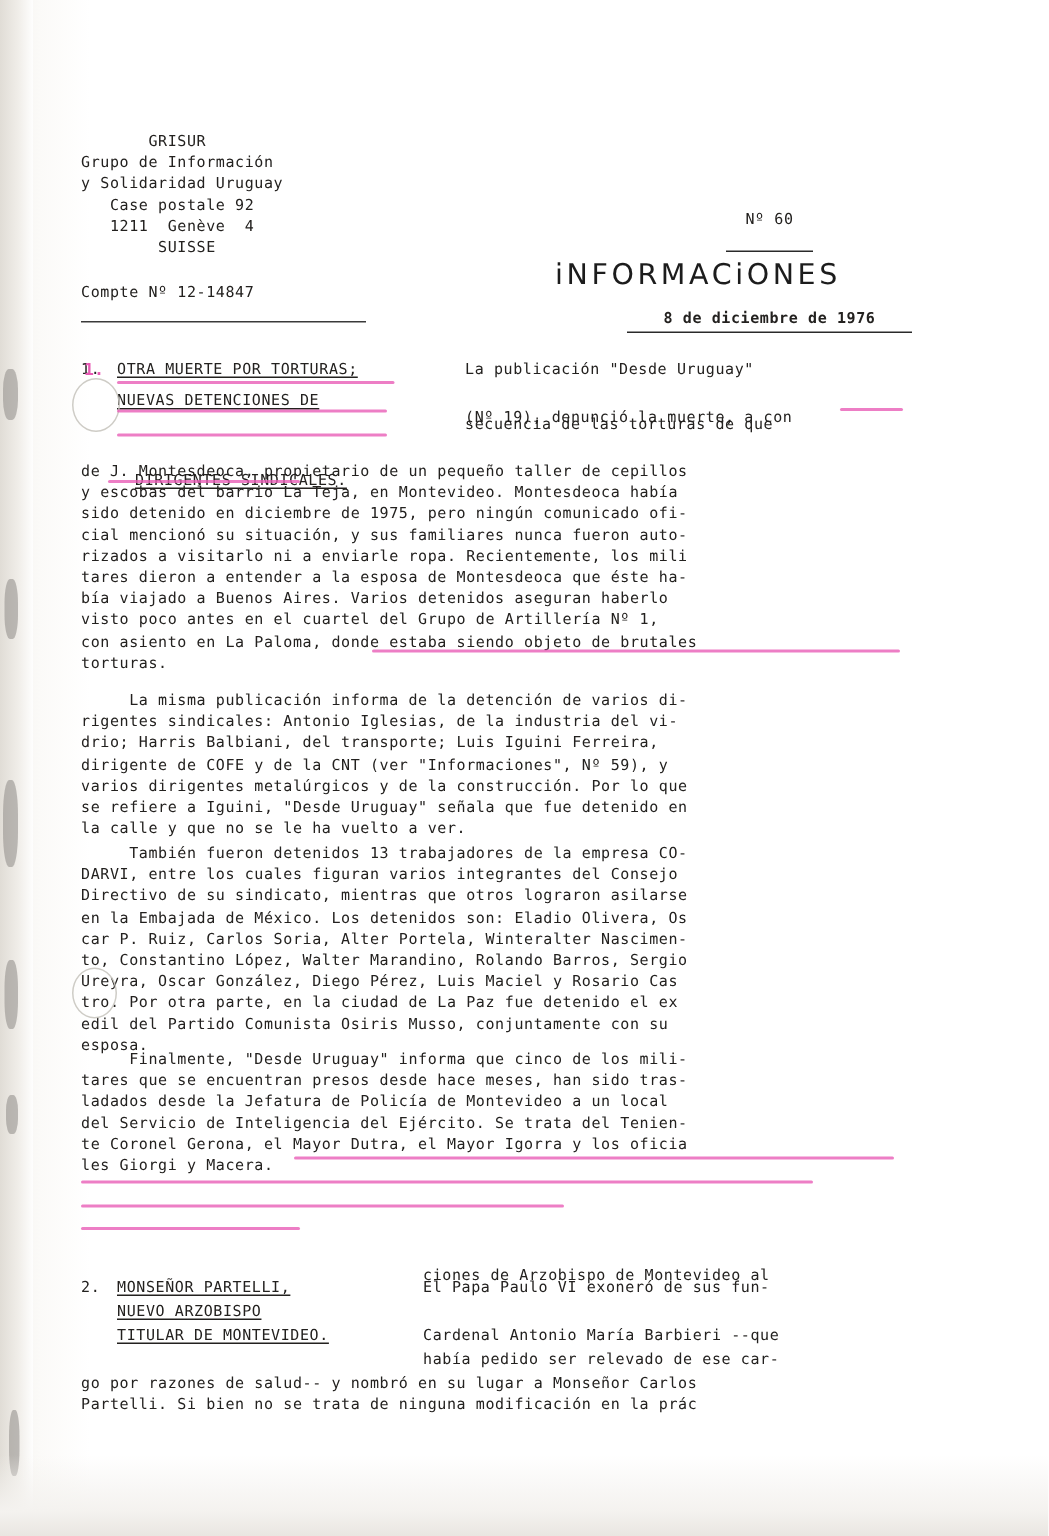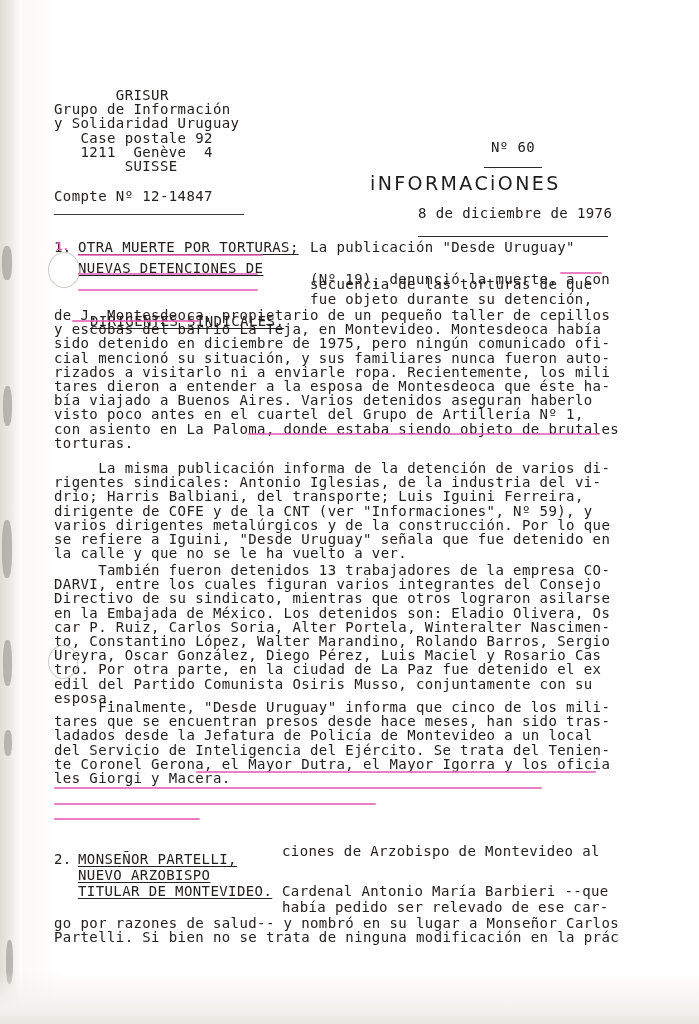--- a/index.html
+++ b/index.html
@@ -36,21 +36,21 @@
     border-radius: 40%;
   }
   .doc {
     position: absolute;
     left: 0; top: 0;
     width: 699px;
     height: 1024px;
   }
   .mono {
     font-family: "DejaVu Sans Mono", "Liberation Mono", monospace;
-    font-size: 14px;
+    font-size: 10px;
     line-height: 14.2px;
     letter-spacing: .4px;
     white-space: pre;
     color: #23211f;
   }
   
   .hdr-left {
     position: absolute;
     left: 54px;
     top: 88px;
@@ -65,23 +65,24 @@
   .hdr-right .num {
     display: block;
     border-bottom: 1px solid #2a2a2a;
     padding-bottom: 12px;
     width: 58px;
     margin: 0 auto 10px auto;
   }
   .hdr-right .date {
     display: block;
     border-bottom: 1px solid #2a2a2a;
-    padding-bottom: 16px;
+    padding-bottom: 1px;
     width: 190px;
     margin: 0 auto;
+    font-weight: bold;
   }
   .title-informaciones {
     position: absolute;
     left: 370px;
     top: 172px;
     font-family: "DejaVu Sans", "Liberation Sans", sans-serif;
     font-weight: normal;
     font-size: 19px;
     letter-spacing: 2.4px;
     color: #1c1c1c;
@@ -168,21 +169,20 @@
 
     <div class="blk mono" style="left:54px; top:240px;">1.</div>
 
     <div class="blk mono lead" style="left:78px; top:240px;">OTRA MUERTE POR TORTURAS;</div>
     <div class="blk mono lead" style="left:78px; top:261px;">NUEVAS DETENCIONES DE</div>
     <div class="blk mono lead" style="left:90px; top:277px;margin-top:37px;">DIRIGENTES SINDICALES.</div>
 
     <div class="blk mono" style="left:310px; top:240px;">La publicación "Desde Uruguay"</div>
     <div class="blk mono" style="left:310px; top:272px;">(Nº 19), denunció la muerte, a con</div>
     <div class="blk mono" style="left:310px; top:277px;">secuencia de las torturas de que</div>
-    <div class="blk mono" style="left:310px; top:292px;">fue objeto durante su detención,</div>
 
     <div class="blk mono" style="left:54px; top:308px;">de J. Montesdeoca, propietario de un pequeño taller de cepillos
 y escobas del barrio La Teja, en Montevideo. Montesdeoca había
 sido detenido en diciembre de 1975, pero ningún comunicado ofi-
 cial mencionó su situación, y sus familiares nunca fueron auto-
 rizados a visitarlo ni a enviarle ropa. Recientemente, los mili
 tares dieron a entender a la esposa de Montesdeoca que éste ha-
 bía viajado a Buenos Aires. Varios detenidos aseguran haberlo
 visto poco antes en el cuartel del Grupo de Artillería Nº 1,
 con asiento en La Paloma, donde estaba siendo objeto de brutales
@@ -209,20 +209,21 @@
 ladados desde la Jefatura de Policía de Montevideo a un local
 del Servicio de Inteligencia del Ejército. Se trata del Tenien-
 te Coronel Gerona, el Mayor Dutra, el Mayor Igorra y los oficia
 les Giorgi y Macera.</div>
 
     <div class="blk mono" style="left:54px; top:852px;">2.</div>
     <div class="blk mono lead" style="left:78px; top:852px;">MONSEÑOR PARTELLI,</div>
     <div class="blk mono lead" style="left:78px; top:868px;">NUEVO ARZOBISPO</div>
     <div class="blk mono lead" style="left:78px; top:884px;">TITULAR DE MONTEVIDEO.</div>
 
+    <div class="blk mono" style="left:282px; top:852px;">El Papa Paulo VI exoneró de sus fun-</div>
     <div class="blk mono" style="left:282px; top:844px;">ciones de Arzobispo de Montevideo al</div>
     <div class="blk mono" style="left:282px; top:884px;">Cardenal Antonio María Barbieri --que</div>
     <div class="blk mono" style="left:282px; top:900px;">había pedido ser relevado de ese car-</div>
 
     <div class="blk mono" style="left:54px; top:916px;">go por razones de salud-- y nombró en su lugar a Monseñor Carlos
 Partelli. Si bien no se trata de ninguna modificación en la prác</div>
 
     <div class="num-circle" style="left:56px; top:240px;">1.</div>
     <div class="circle-mark" style="left:48px; top:252px; width:30px; height:34px;"></div>
     <div class="circle-mark" style="left:48px; top:645px; width:28px; height:32px;"></div>

